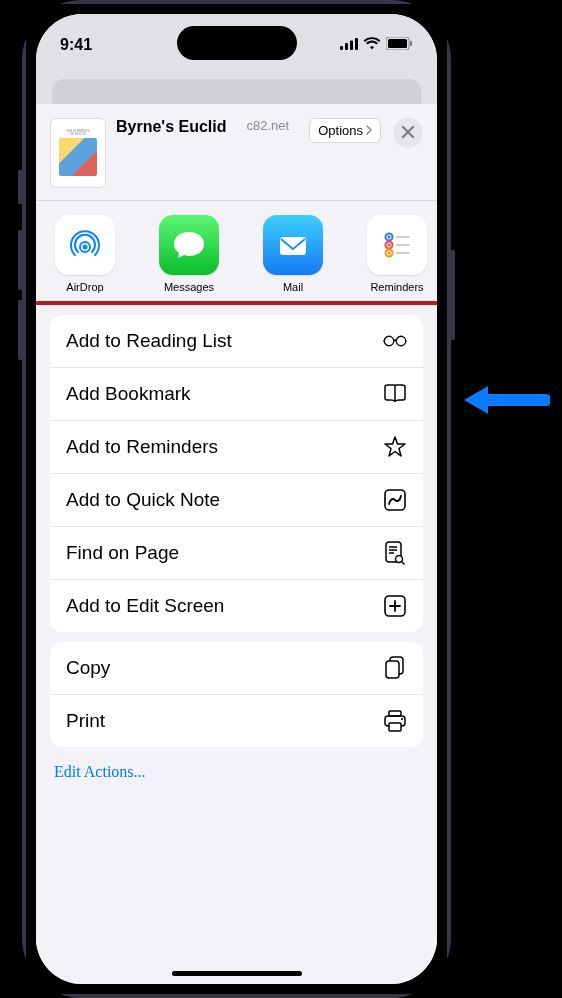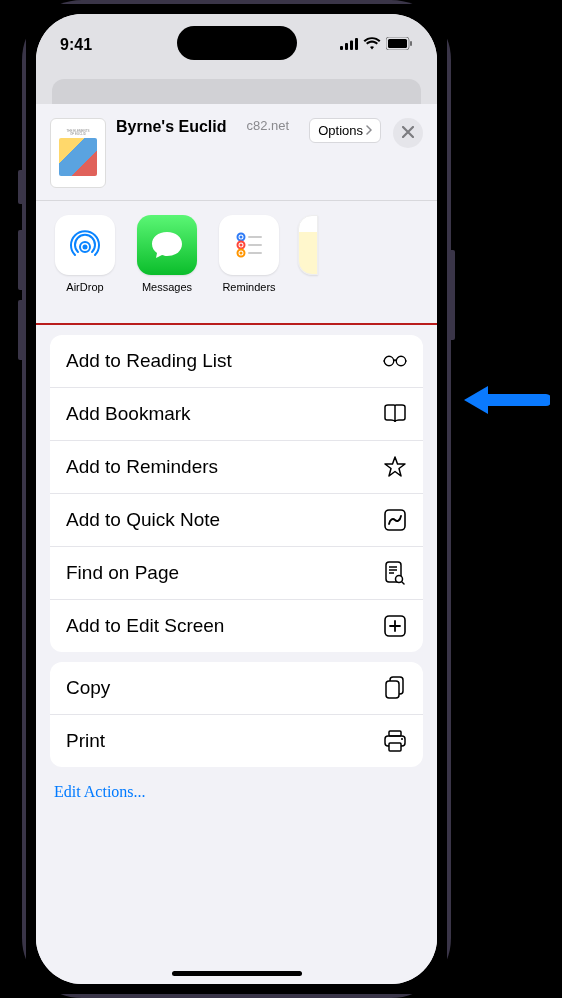--- a/index.html
+++ b/index.html
@@ -136,24 +136,24 @@
       border-radius: 50%;
       background: #e5e5ea;
       display: flex;
       align-items: center;
       justify-content: center;
       color: #7c7c80;
       flex-shrink: 0;
     }
     .app-row {
       display: flex;
-      gap: 16px;
-      padding: 14px 16px 30px;
+      gap: 38px;
+      padding: 14px 16px 8px;
       overflow: hidden;
-      border-bottom: 2px solid #b91c1c;
+      border-bottom: 4px solid #b91c1c;
     }
     .app-item {
       display: flex;
       flex-direction: column;
       align-items: center;
       gap: 6px;
       width: 66px;
       flex-shrink: 0;
     }
     .app-icon {
@@ -302,20 +302,29 @@
           </div>
           <div class="app-item">
             <div class="app-icon messages-bg">
               <svg width="38" height="38" viewBox="0 0 38 38">
                   <path d="M19 6 C10 6 4 11 4 18 C4 22 6 25 9 27 L8 32 L14 29 C16 29.5 17 30 19 30 C28 30 34 25 34 18 C34 11 28 6 19 6 Z" fill="#fff"></path>
                 </svg>
             </div>
             <span class="app-label">Messages</span>
           </div>
           <div class="app-item">
+            <div class="app-icon mail-bg">
+              <svg width="40" height="40" viewBox="0 0 40 40">
+                  <rect x="7" y="12" width="26" height="18" rx="3" fill="#fff"></rect>
+                  <path d="M8 14 L20 24 L32 14" fill="none" stroke="#1c8ef5" stroke-width="2"></path>
+                </svg>
+            </div>
+            <span class="app-label">Mail</span>
+          </div>
+          <div class="app-item">
             <div class="app-icon reminders-bg">
               <svg width="40" height="40" viewBox="0 0 40 40">
                 <circle cx="12" cy="12" r="3.5" fill="none" stroke="#2f7bf6" stroke-width="2"></circle>
                   <circle cx="12" cy="12" r="1.5" fill="#2f7bf6"></circle>
                 <circle cx="12" cy="20" r="3.5" fill="none" stroke="#ff4539" stroke-width="2"></circle>
                   <circle cx="12" cy="20" r="1.5" fill="#ff4539"></circle>
                 <circle cx="12" cy="28" r="3.5" fill="none" stroke="#ff9500" stroke-width="2"></circle>
                   <circle cx="12" cy="28" r="1.5" fill="#ff9500"></circle>
                 <rect x="19" y="11" width="14" height="2" rx="1" fill="#ccc"></rect>
                 <rect x="19" y="19" width="14" height="2" rx="1" fill="#ccc"></rect>

